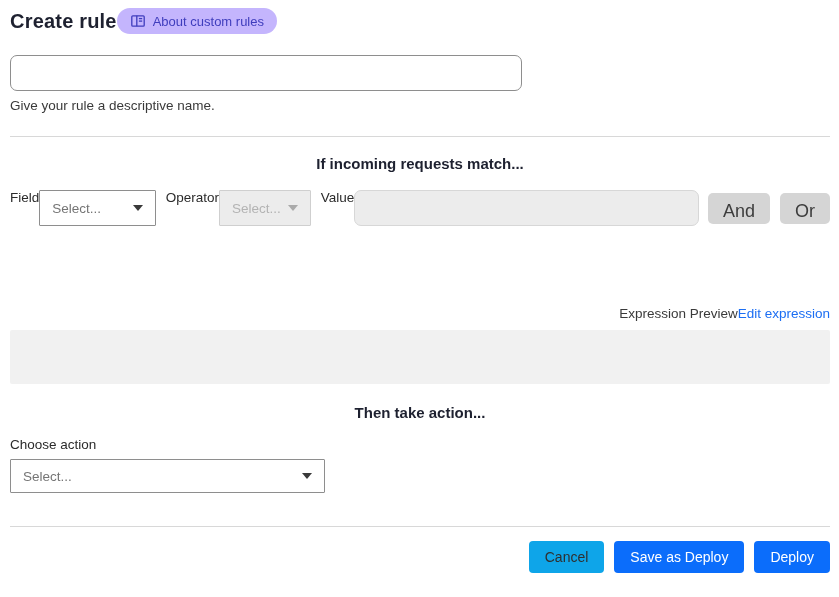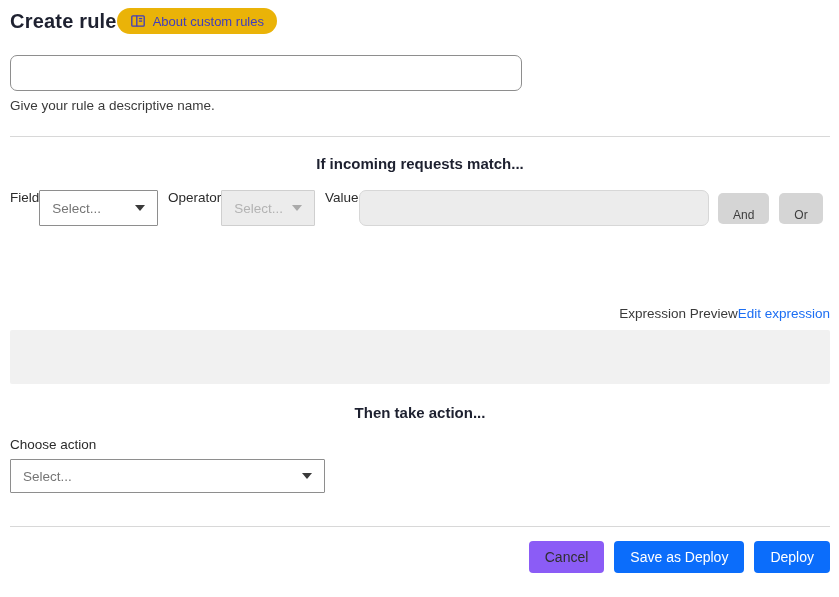--- a/index.html
+++ b/index.html
@@ -11,21 +11,21 @@
     color: #1e2130;
     overflow: hidden;
   }
   .container { padding: 8px 9px 0 10px; width: 839px; }
 
   
   .header { display: flex; align-items: center; }
   .page-title { font-size: 20px; font-weight: bold; margin: 0; color: #1e2130; letter-spacing: 0.2px; }
   .about-badge {
     display: inline-flex; align-items: center; gap: 7px;
-    background: #eab308; color: #3f3dbd;
+    background: #c4b5fd; color: #3f3dbd;
     border: none; border-radius: 14px;
     padding: 5px 13px; font-size: 13px; cursor: pointer;
     font-family: "Liberation Sans", sans-serif;
   }
   .about-badge svg { display: block; }
 
   
   .field-label { display: block; font-size: 13.5px; color: #2b2b2b; margin-bottom: 7px; }
   .rule-name-group { margin-top: 21px; }
   .text-input {
@@ -74,21 +74,21 @@
     height: 36px; width: 100%;
     background: #ececec; border: 1px solid #d7d7d7; border-radius: 7px;
     padding: 0 10px; font-size: 13.5px;
     font-family: "Liberation Sans", sans-serif;
   }
 
   .logic-btn {
     height: 31px; margin-bottom: 2px;
     background: #d5d5d5; color: #3d3d3d;
     border: none; border-radius: 5px;
-    font-size: 12px; padding: 15px 15px; cursor: pointer;
+    font-size: 18px; padding: 8px 15px; cursor: pointer;
     font-family: "Liberation Sans", sans-serif;
   }
   .and-btn { margin-left: 9px; }
   .or-btn { margin-left: 10px; }
 
   
   .expr-row { display: flex; justify-content: flex-end; align-items: baseline; margin-top: 80px; }
   .expr-label { font-size: 13.5px; color: #3a3a3a; }
   .expr-edit-link { font-size: 13.5px; color: #1b6ef3; text-decoration: none; cursor: pointer; }
   .expr-box {
@@ -101,21 +101,21 @@
   .choose-action-group { margin-top: 14px; }
   .action-select { width: 315px; height: 34px; }
 
   
   .footer-row { display: flex; justify-content: flex-end; gap: 10px; margin-top: 14px; }
   .btn {
     height: 32px; border: none; border-radius: 4px;
     font-size: 14px; padding: 0 16px; cursor: pointer;
     font-family: "Liberation Sans", sans-serif;
   }
-  .btn-secondary { background: #8b5cf6; color: #2f2f2f; }
+  .btn-secondary { background: #0ea5e9; color: #2f2f2f; }
   .btn-primary { background: #0b6dfb; color: #ffffff; }
 </style>
 </head>
 <body>
 
 <div class="container">
 
   <div class="header">
     <h1 class="page-title">Create rule</h1>
     <button class="about-badge">

